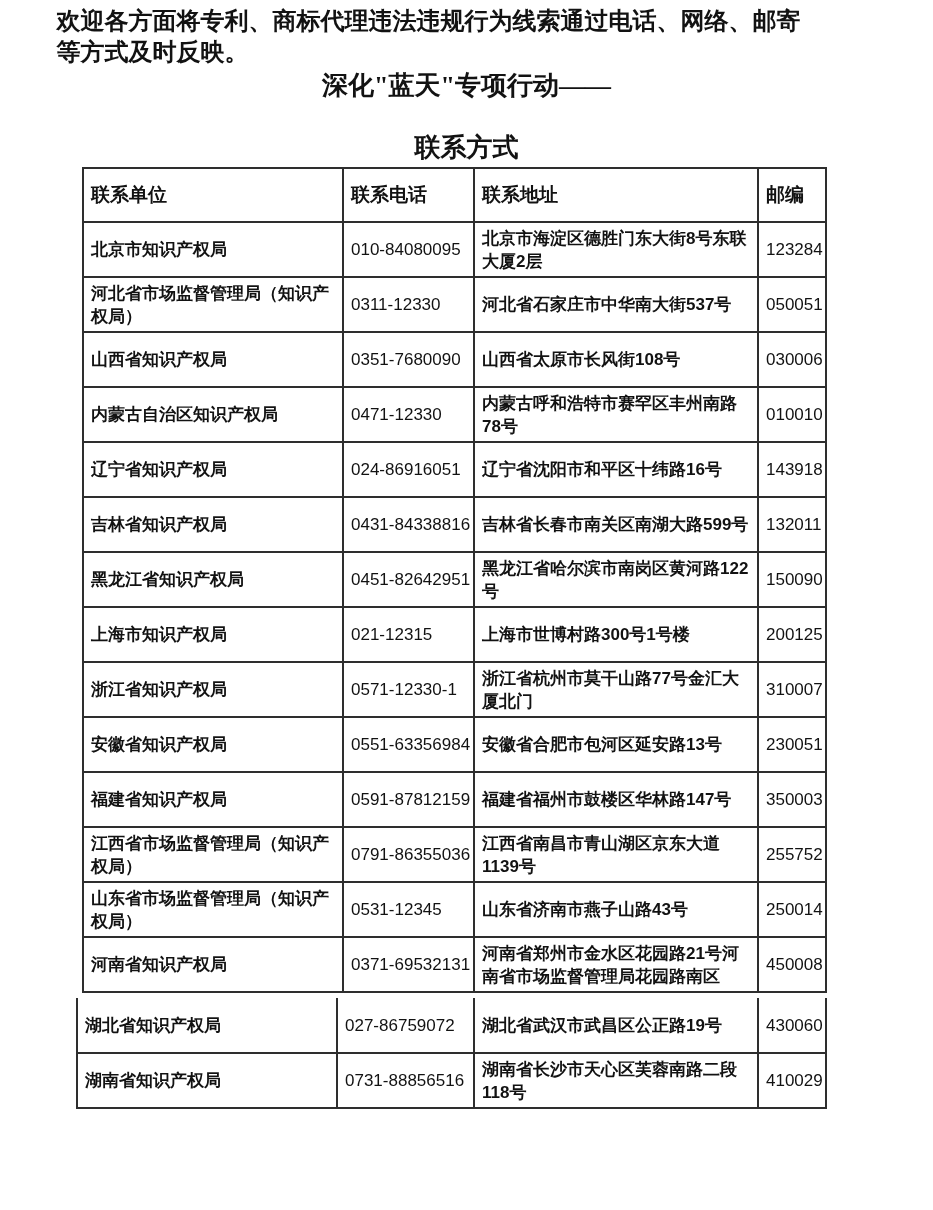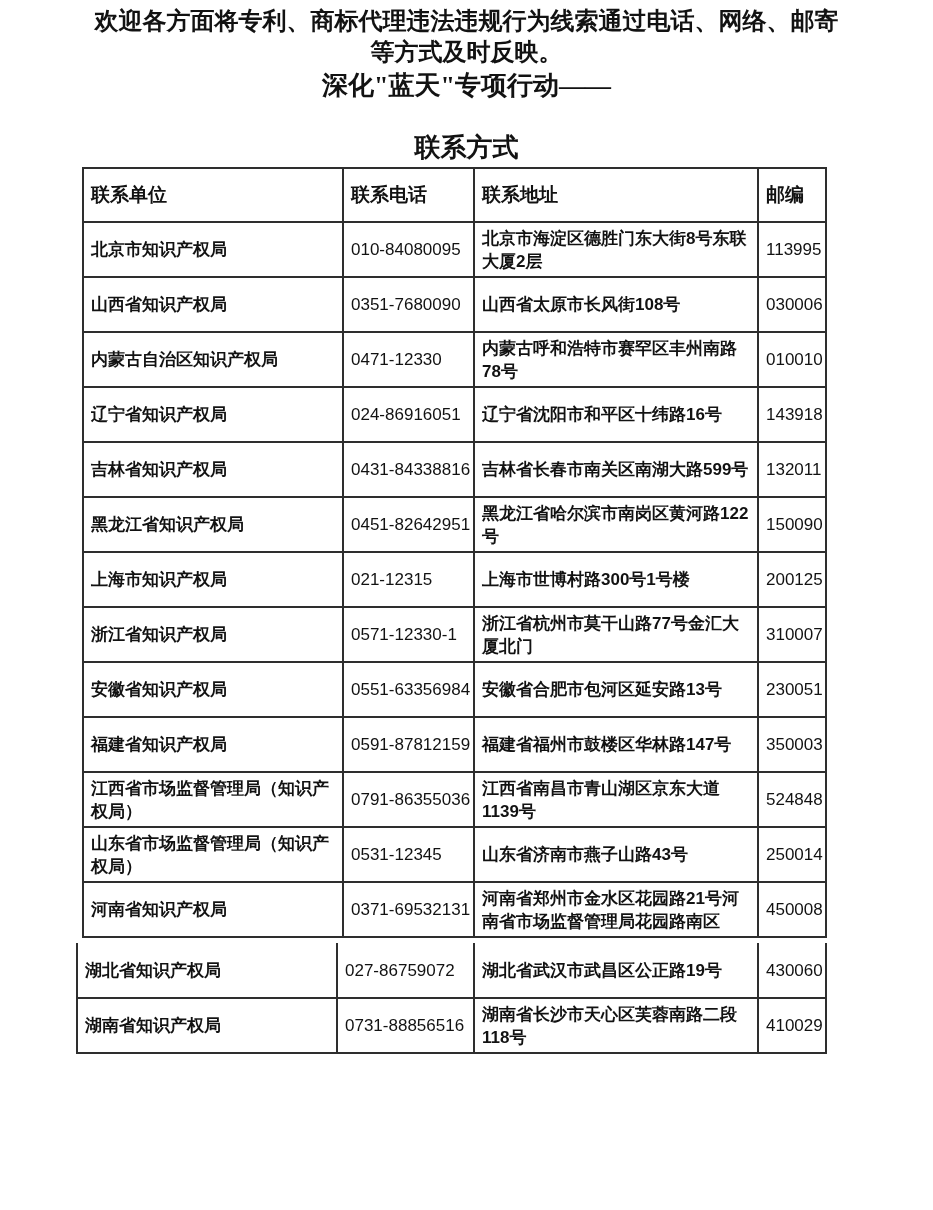--- a/index.html
+++ b/index.html
@@ -15,21 +15,20 @@
     overflow:hidden;
     background:var(--bg);
     color:var(--text);
     font-family:"Liberation Sans","DejaVu Sans",sans-serif;
   }
   .page{ padding-top:6px; }
 
   .intro{
     margin:0 auto;
     width:820px;
-    text-align:center;
     font-family:"Liberation Serif","DejaVu Serif",serif;
     font-weight:bold;
     font-size:24px;
     line-height:31px;
   }
   .doc-title{
     margin:2px auto 0;
     width:820px;
     text-align:center;
     font-family:"Liberation Serif","DejaVu Serif",serif;
@@ -107,21 +106,27 @@
         <th>联系电话</th>
         <th>联系地址</th>
         <th>邮编</th>
       </tr>
     </thead>
     <tbody id="tbody-main">
         <tr>
           <td>北京市知识产权局</td>
           <td>010-84080095</td>
           <td>北京市海淀区德胜门东大街8号东联大厦2层</td>
-          <td>113995</td>
+          <td>123284</td>
+        </tr>
+        <tr>
+          <td>河北省市场监督管理局（知识产权局）</td>
+          <td>0311-12330</td>
+          <td>河北省石家庄市中华南大街537号</td>
+          <td>050051</td>
         </tr>
         <tr>
           <td>山西省知识产权局</td>
           <td>0351-7680090</td>
           <td>山西省太原市长风街108号</td>
           <td>030006</td>
         </tr>
         <tr>
           <td>内蒙古自治区知识产权局</td>
           <td>0471-12330</td>
@@ -167,21 +172,21 @@
         <tr>
           <td>福建省知识产权局</td>
           <td>0591-87812159</td>
           <td>福建省福州市鼓楼区华林路147号</td>
           <td>350003</td>
         </tr>
         <tr>
           <td>江西省市场监督管理局（知识产权局）</td>
           <td>0791-86355036</td>
           <td>江西省南昌市青山湖区京东大道1139号</td>
-          <td>524848</td>
+          <td>255752</td>
         </tr>
         <tr>
           <td>山东省市场监督管理局（知识产权局）</td>
           <td>0531-12345</td>
           <td>山东省济南市燕子山路43号</td>
           <td>250014</td>
         </tr>
         <tr>
           <td>河南省知识产权局</td>
           <td>0371-69532131</td>

